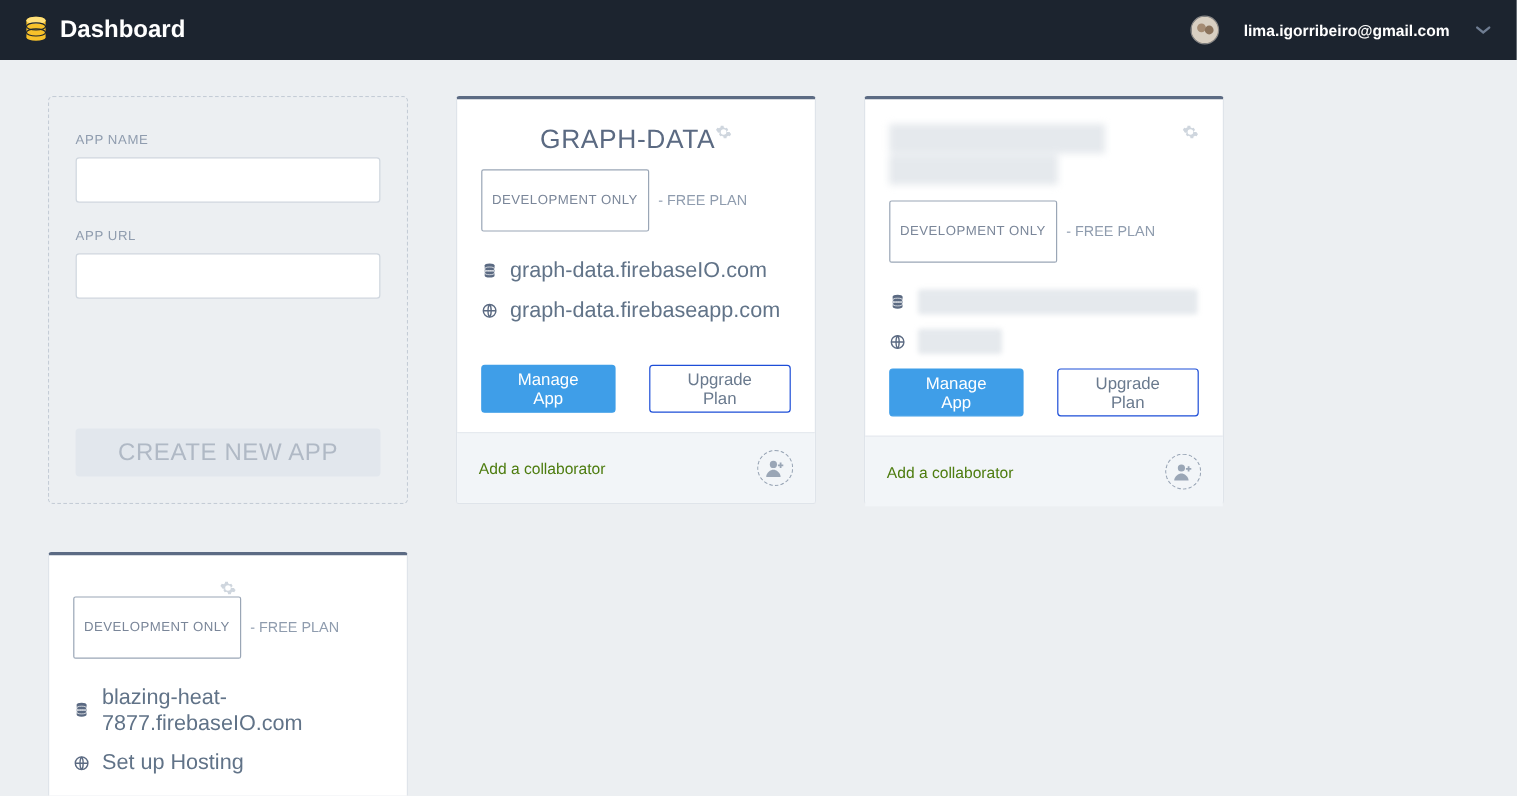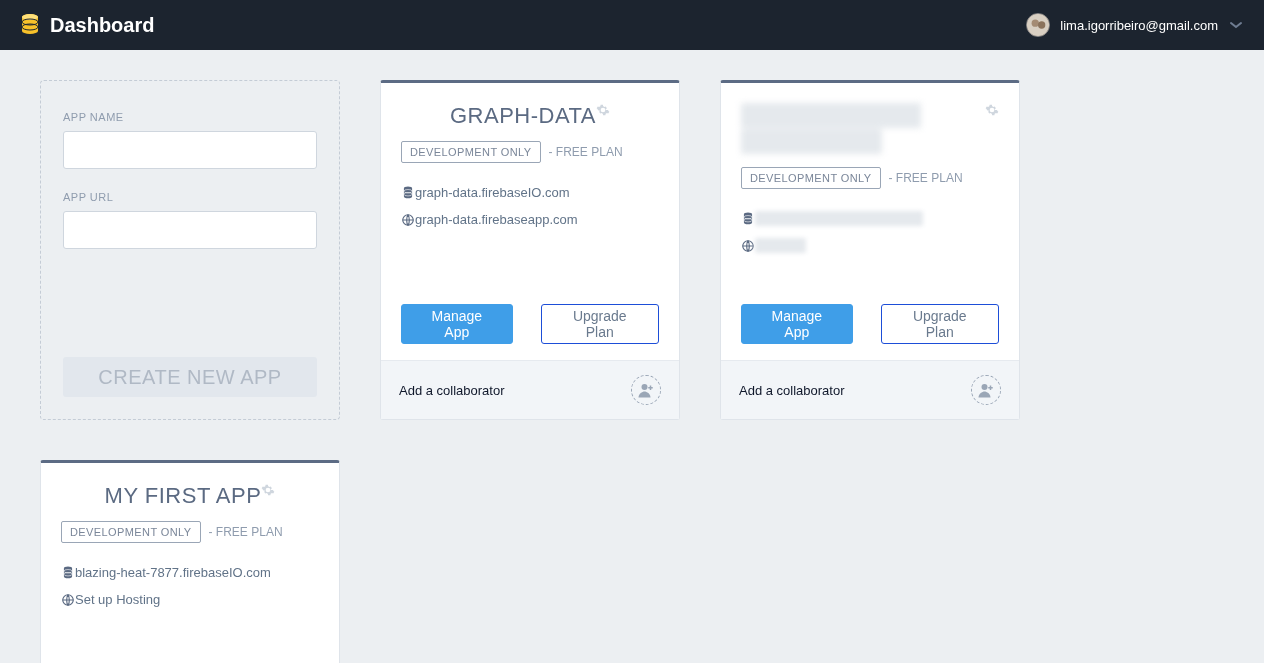--- a/index.html
+++ b/index.html
@@ -19,21 +19,21 @@
     padding: 0 20px;
     justify-content: space-between;
   }
   .header-left { display:flex; align-items:center; gap:10px; }
   .logo-icon svg { display:block; }
   .header-title {
     color: #fff;
     font-size: 20px;
     font-weight: 700;
   }
-  .header-right { display:flex; align-items:center; gap:10px; }
+  .header-right { display:flex; align-items:center; gap:20px;font-weight:bold; }
   .avatar {
     width: 24px; height:24px; border-radius:50%;
     background: linear-gradient(135deg, #d9c9b8, #b8a38f);
     border: 1px solid #888;
     display:flex; align-items:center; justify-content:center; overflow:hidden;
   }
   .avatar svg { display:block; }
   .user-email { color:#fff; font-size:13px; }
   .chevron svg { display:block; }
 
@@ -105,29 +105,29 @@
     margin-bottom: 12px;
   }
   .gear { color:#cfd6de; cursor:pointer; }
   .gear svg { display:block; }
 
   .plan-row { display:flex; align-items:center; gap:8px; margin-bottom: 22px; }
   .dev-pill {
     border: 1px solid #9aa6b6;
     color: #7a8699;
     font-size: 11px;
-    padding: 4px 8px;
+    padding: 19px 8px;
     border-radius: 2px;
     letter-spacing: 0.4px;
   }
   .plan-text { font-size: 12px; color: #8f9cae; }
 
   .link-row {
-    display:flex; align-items:center; 
-    font-size: 13px; color:#617388;
+    display:flex; align-items:center; gap:10px;
+    font-size: 18px; color:#617388;
     margin-bottom: 12px;
   }
   .link-row svg { flex-shrink:0; display:block; }
 
   .blurred .link-row span.blurtext {
     background: #e5e9ed;
     color: transparent;
     border-radius: 2px;
     filter: blur(2px);
   }
@@ -160,21 +160,21 @@
     color: #6a7a8e;
     border: 1px solid #1d4ed8;
   }
 
   .card-footer {
     background: #f2f5f8;
     border-top: 1px solid #e6eaef;
     padding: 14px 18px;
     display:flex; align-items:center; justify-content:space-between;
   }
-  .footer-text { font-size: 13px; color: #0f172a; }
+  .footer-text { font-size: 13px; color: #4d7c0f; }
   .collab-icon {
     width:30px; height:30px; border-radius:50%;
     border: 1px dashed #9aa6b6;
     display:flex; align-items:center; justify-content:center;
     color:#9aa6b6;
   }
   .collab-icon svg { display:block; }
 </style>
 </head>
 <body>
@@ -309,21 +309,20 @@
             <path d="M2 22c0-5 5-8 8-8s8 3 8 8" fill="#9aa6b6"></path>
             <path d="M18 6v6M15 9h6" stroke="#9aa6b6" stroke-width="2"></path>
           </svg>
       </span>
     </div>
   </div>
 
   <div class="app-card" style="grid-column:1;">
     <div class="card-body">
       <div class="card-head-row">
-        <div class="card-title">MY FIRST APP</div>
         <span class="gear">
           <svg width="14" height="14" viewBox="0 0 24 24">
               <path fill="#cfd6de" d="M12 8a4 4 0 1 0 0 8 4 4 0 0 0 0-8zm9 4a7 7 0 0 1-.1 1.2l2 1.6-2 3.4-2.4-1a7 7 0 0 1-2 1.2l-.4 2.6h-4l-.4-2.6a7 7 0 0 1-2-1.2l-2.4 1-2-3.4 2-1.6A7 7 0 0 1 3 12a7 7 0 0 1 .1-1.2l-2-1.6 2-3.4 2.4 1a7 7 0 0 1 2-1.2L7.9 3h4l.4 2.6a7 7 0 0 1 2 1.2l2.4-1 2 3.4-2 1.6c.1.4.1.8.1 1.2z"></path>
             </svg>
         </span>
       </div>
       <div class="plan-row">
         <span class="dev-pill">DEVELOPMENT ONLY</span>
         <span class="plan-text">- FREE PLAN</span>
       </div>

